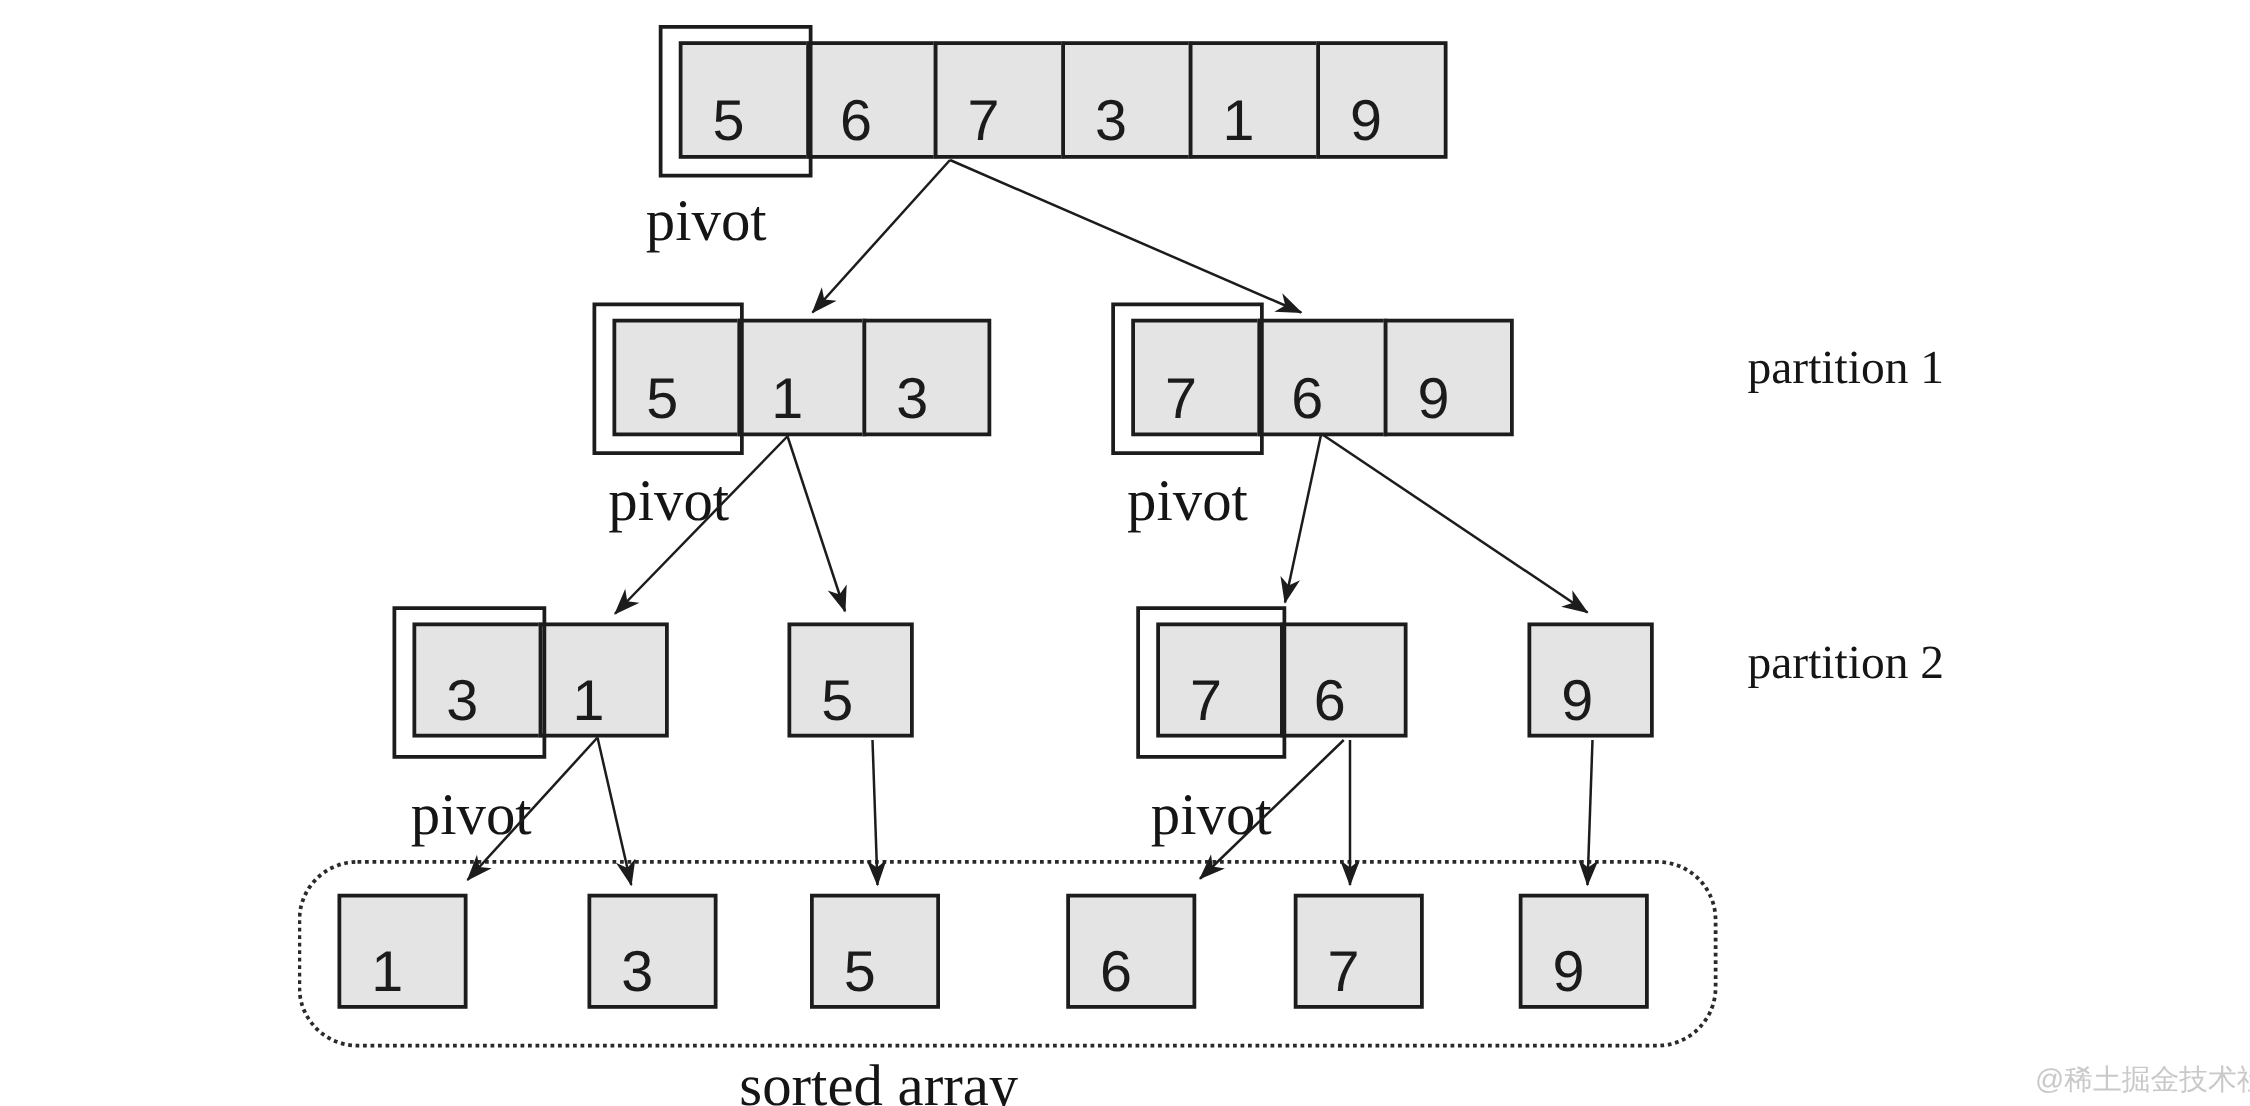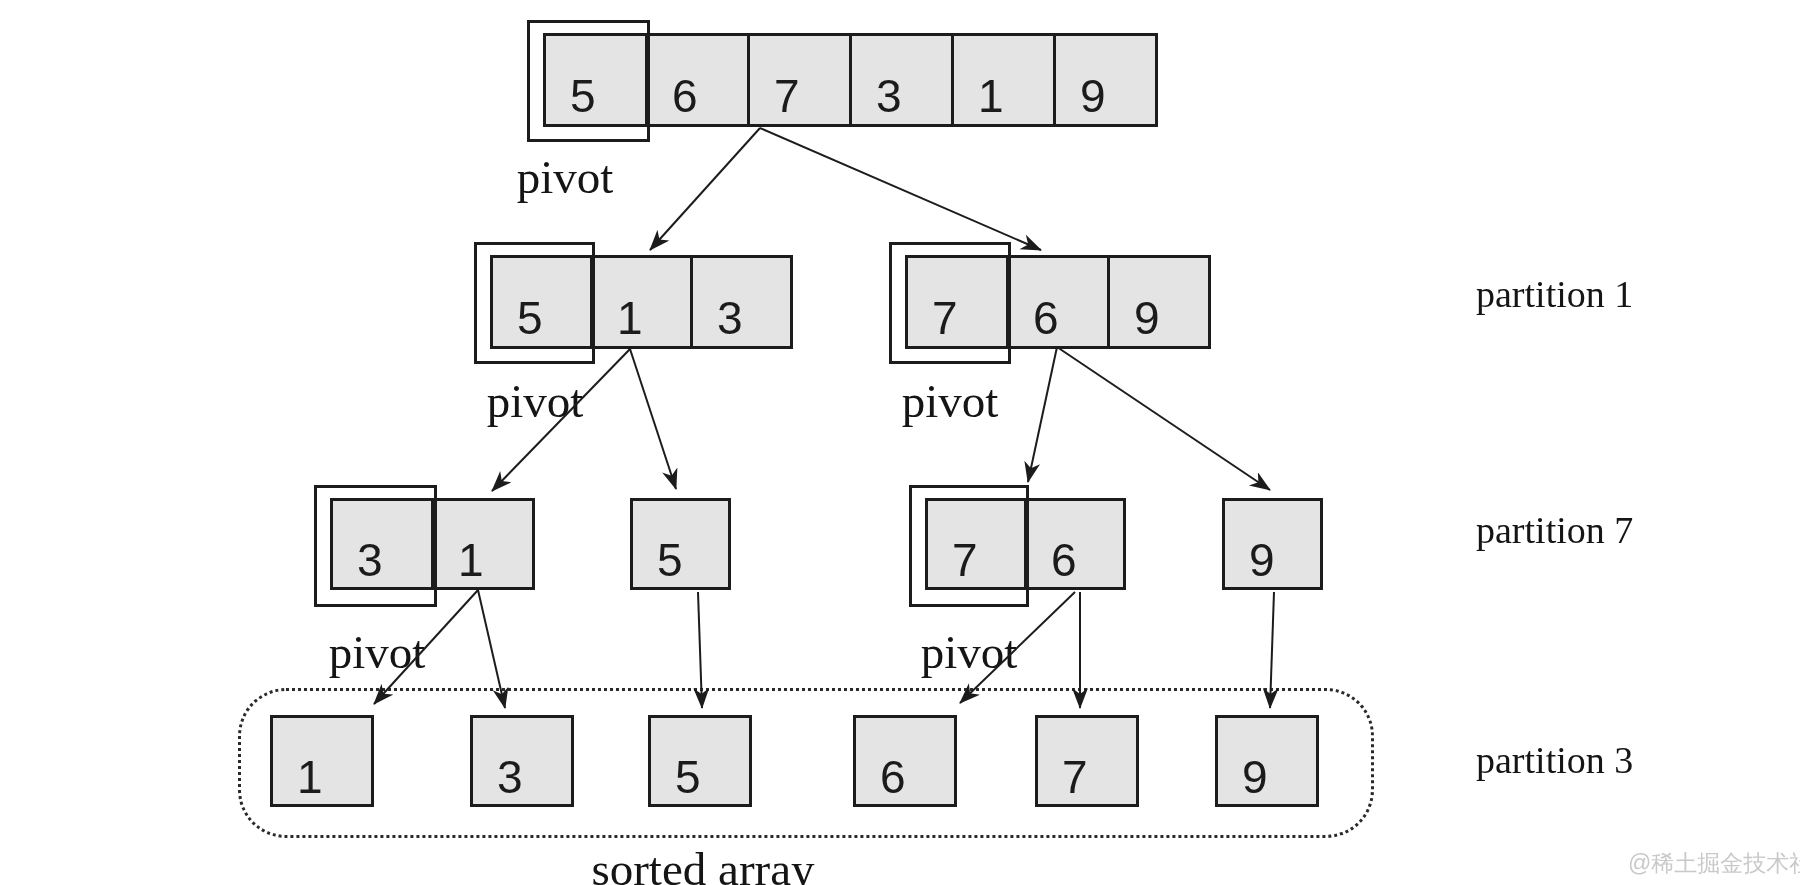--- a/index.html
+++ b/index.html
@@ -35,21 +35,21 @@
   .ring{
     position:absolute;box-sizing:border-box;
     border:3px solid var(--cell-border);
     background:transparent;z-index:3;
   }
   .lbl{
     position:absolute;z-index:4;white-space:nowrap;
     font-size:47px;
   }
   .lbl.centered{transform:translateX(-50%);}
-  .partition-lbl{position:absolute;left:1476px;font-size:38px;white-space:nowrap;z-index:4;}
+  .partition-lbl{position:absolute;left:1398px;font-size:38px;white-space:nowrap;z-index:4;}
   #dotted-box{
     position:absolute;left:238px;top:688px;width:1136px;height:150px;
     box-sizing:border-box;border:3px dotted #2a2a2a;border-radius:48px;
     z-index:1;background:transparent;
   }
   #arrows{position:absolute;left:0;top:0;z-index:5;pointer-events:none;}
   #arrows line{stroke:var(--cell-border);stroke-width:2;}
   #arrows .ah{fill:var(--cell-border);}
   #watermark{
     position:absolute;left:1628px;top:848px;z-index:6;
@@ -128,39 +128,38 @@
     <div class="cell">7</div>
     <div class="cell">6</div>
   </div>
   <div class="ring" style="left:909px;top:485px;width:120px;height:122px"></div>
   <div class="lbl centered" style="left:969px;top:625px">pivot</div>
 
   <div class="array w101 h92" style="left:1222px;top:498px">
     <div class="cell">9</div>
   </div>
 
-  <div class="partition-lbl" style="top:508px">partition 7</div>
+  <div class="partition-lbl" style="top:508px">partition 2</div>
 
   <div class="array w104 h92" style="left:270px;top:715px">
     <div class="cell">1</div>
   </div>
   <div class="array w104 h92" style="left:470px;top:715px">
     <div class="cell">3</div>
   </div>
   <div class="array w104 h92" style="left:648px;top:715px">
     <div class="cell">5</div>
   </div>
   <div class="array w104 h92" style="left:853px;top:715px">
     <div class="cell">6</div>
   </div>
   <div class="array w104 h92" style="left:1035px;top:715px">
     <div class="cell">7</div>
   </div>
   <div class="array w104 h92" style="left:1215px;top:715px">
     <div class="cell">9</div>
   </div>
 
-  <div class="partition-lbl" style="top:738px">partition 3</div>
   <div class="lbl centered" style="left:703px;top:842px">sorted array</div>
 
   <div id="watermark">@稀土掘金技术社区</div>
 
 </div>
 
 </body></html>

